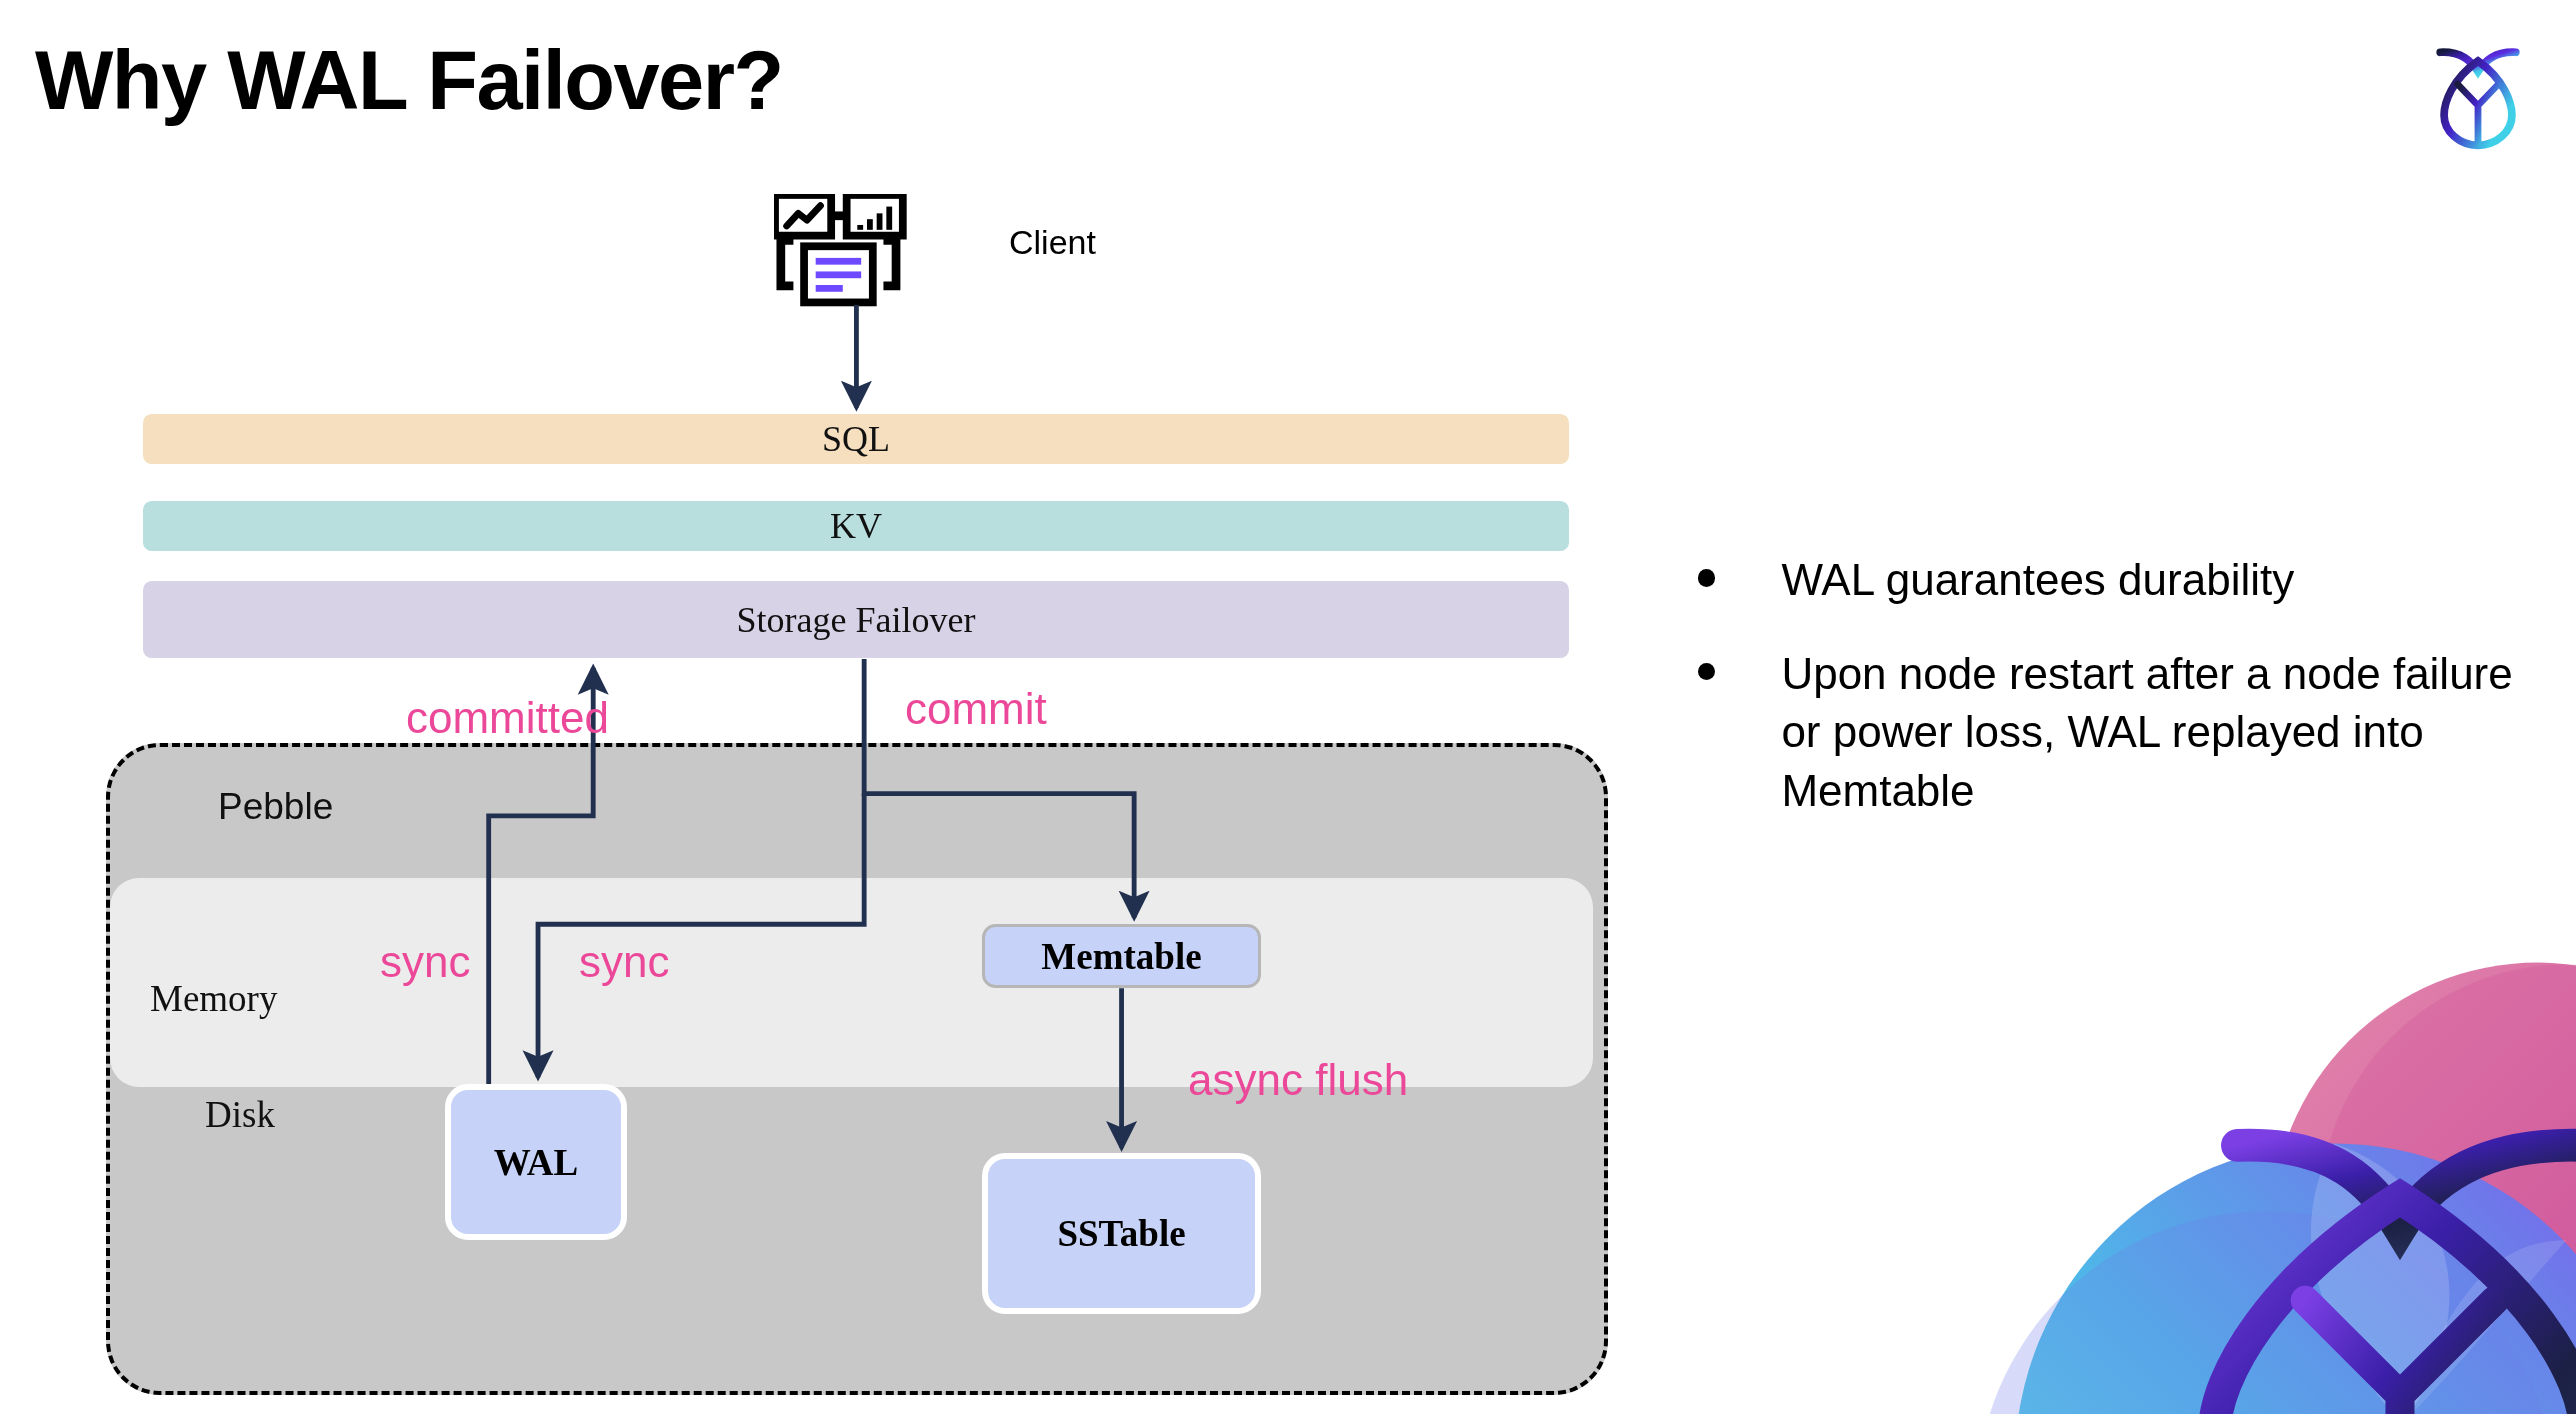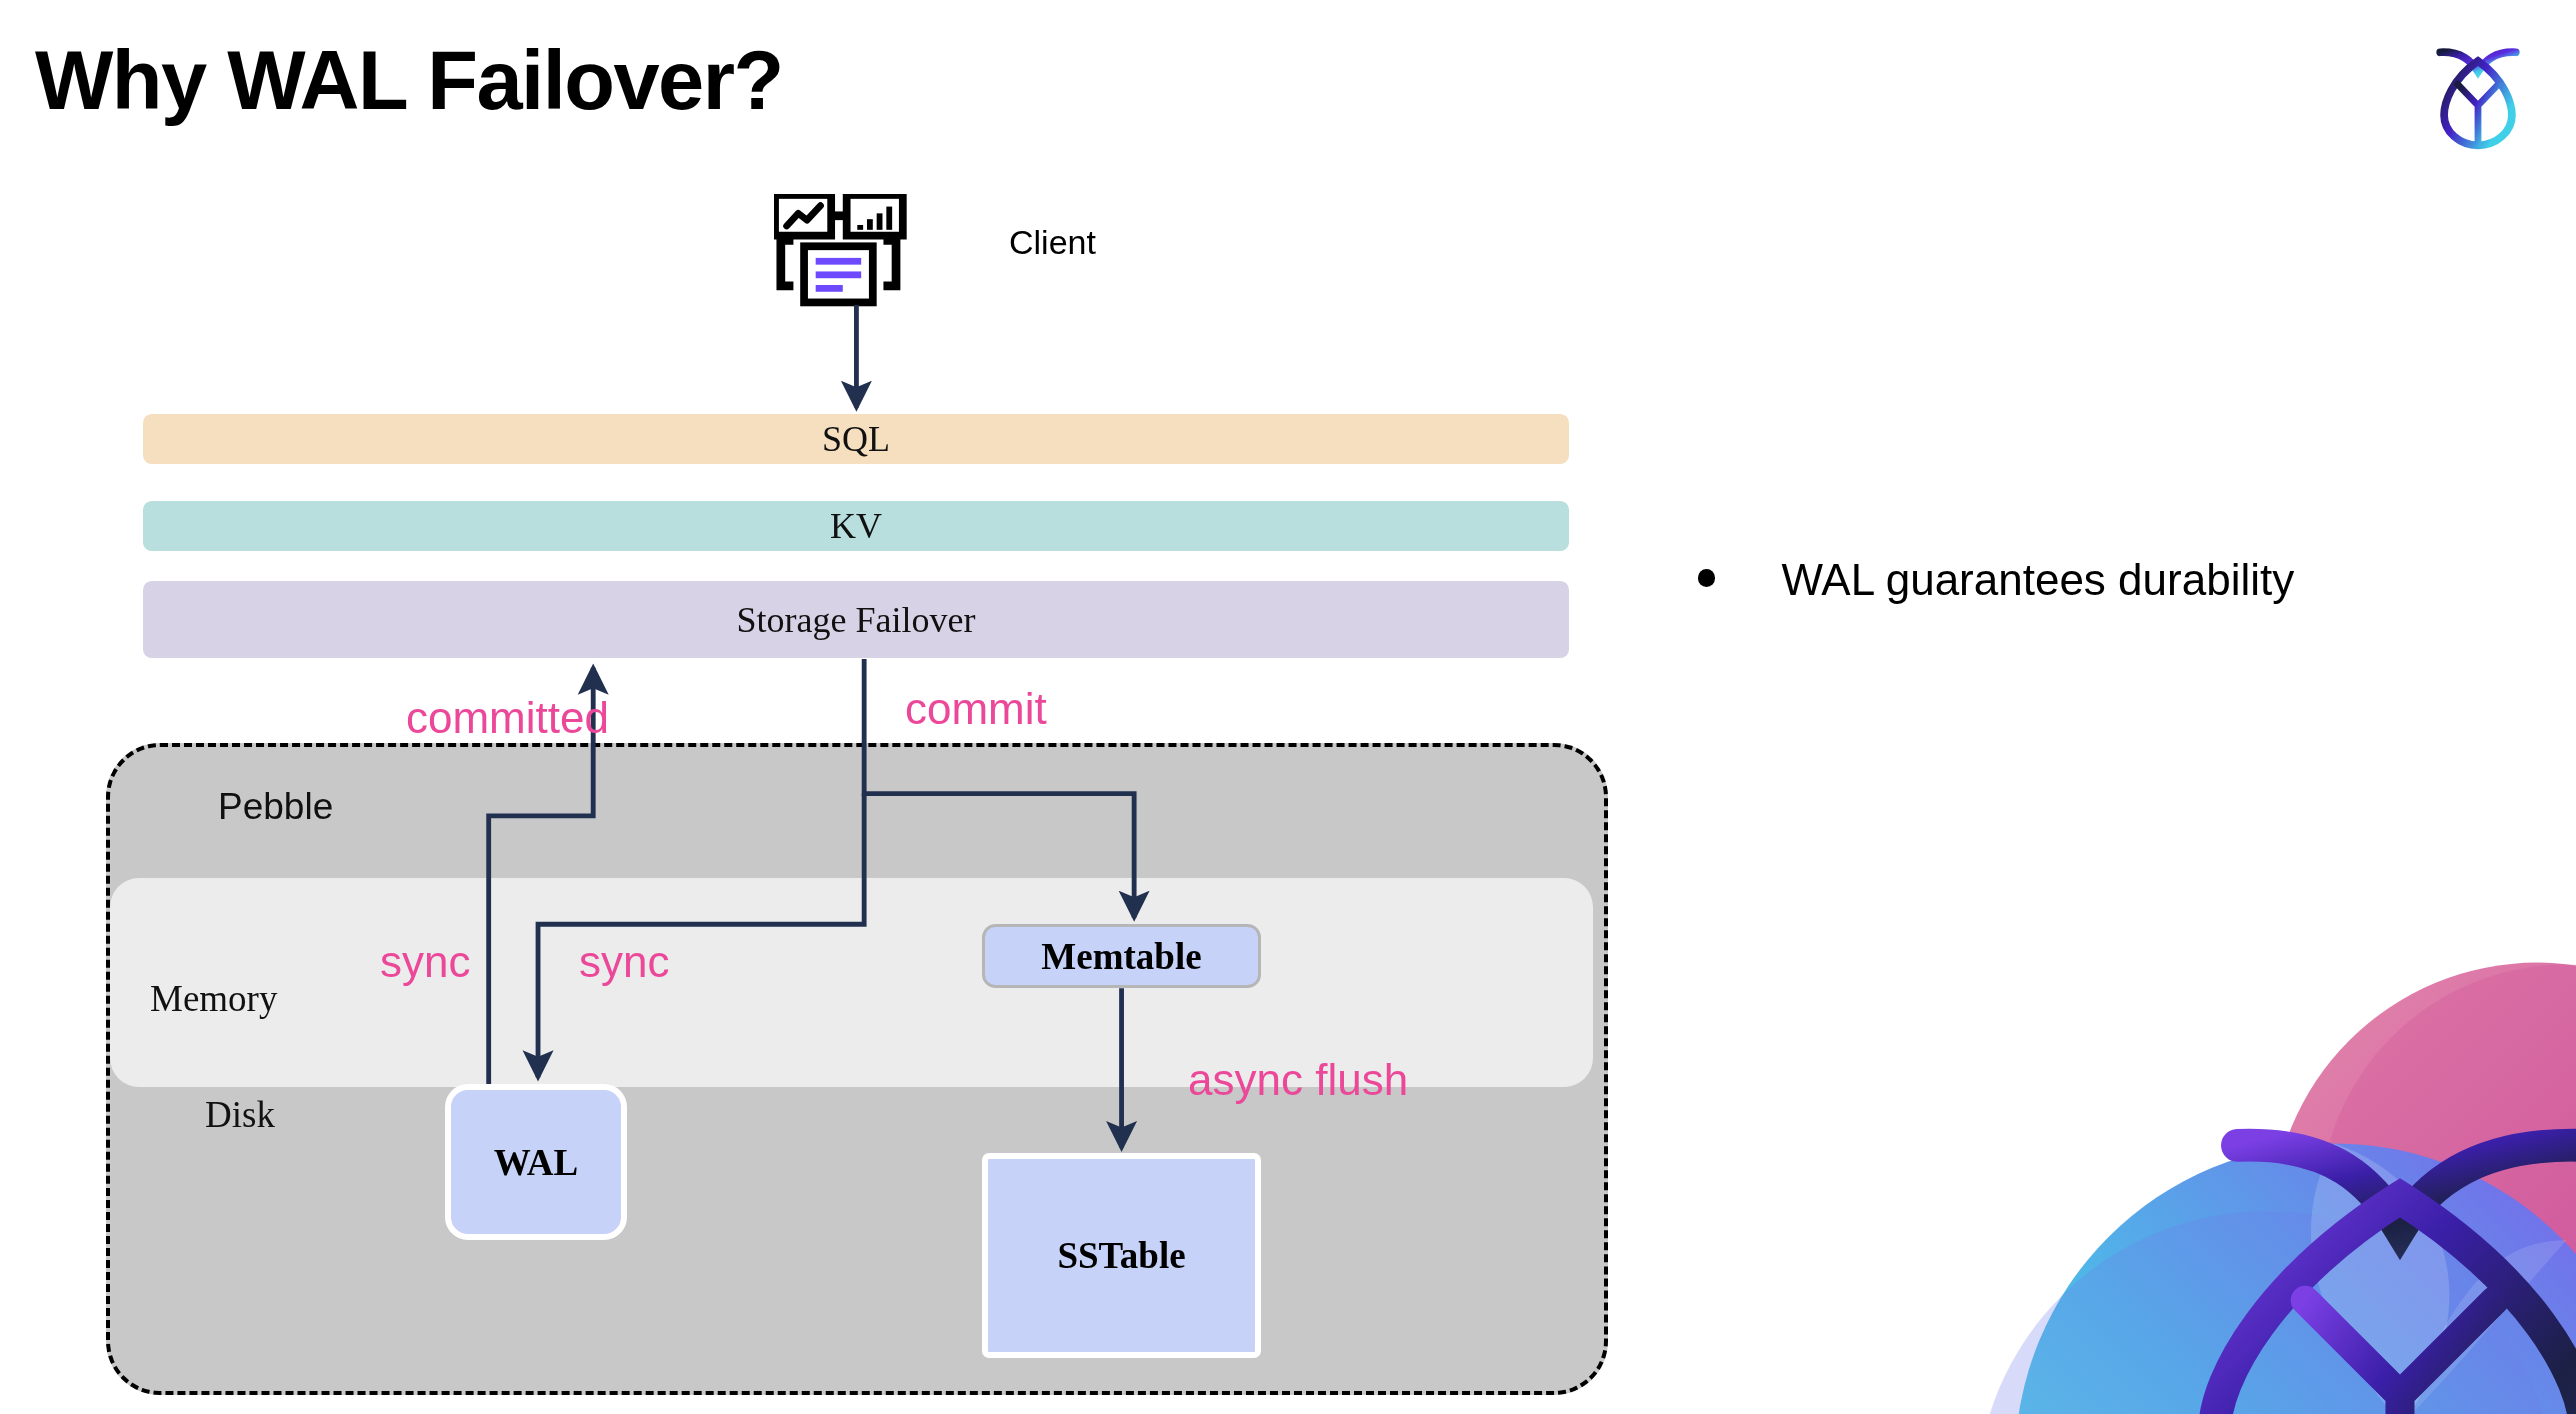--- a/index.html
+++ b/index.html
@@ -145,23 +145,23 @@
     border-radius: 13.5px;
   }
   #box-wal {
     left: 445px; top: 1084px;
     width: 182px; height: 156px;
     border: 6.8px solid #ffffff;
     border-radius: 23px;
   }
   #box-sstable {
     left: 982px; top: 1153px;
-    width: 279px; height: 205px;
+    width: 279px; height: 161px;
     border: 6.8px solid #ffffff;
-    border-radius: 7px;
+    border-radius: 23px;
     font-family: Liberation Serif, serif;
   }
 
   
   .edge-label {
     position: absolute;
     font-family: "Liberation Sans", sans-serif;
     font-size: 44px;
     color: #ec4899;
     white-space: nowrap;
@@ -329,20 +329,24 @@
   <div class="edge-label" id="label-commit">commit</div>
   <div class="edge-label" id="label-sync-left">sync</div>
   <div class="edge-label" id="label-sync-right">sync</div>
   <div class="edge-label" id="label-async">async flush</div>
 
   <div id="bullet-list">
     <div class="bullet-row">
       <span class="bullet-dot"></span>
       <span class="bullet-text">WAL guarantees durability</span>
     </div>
+    <div class="bullet-row">
+      <span class="bullet-dot"></span>
+      <span class="bullet-text">Upon node restart after a node failure or power loss, WAL replayed into Memtable</span>
+    </div>
   </div>
 
   <div id="corner-graphic">
     <svg viewBox="0 0 660 520" width="639" height="503" aria-hidden="true">
       <defs>
         <linearGradient id="gPink" x1="0" y1="0" x2="1" y2="1">
           <stop offset="0%" stop-color="#E489AD"></stop>
           <stop offset="55%" stop-color="#D25FA0"></stop>
           <stop offset="100%" stop-color="#A83FAF"></stop>
         </linearGradient>

